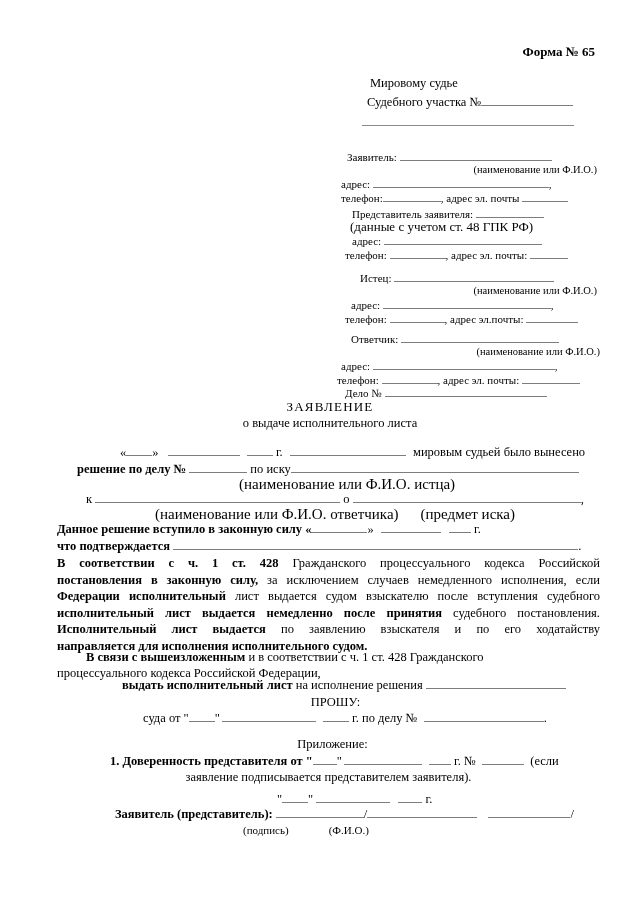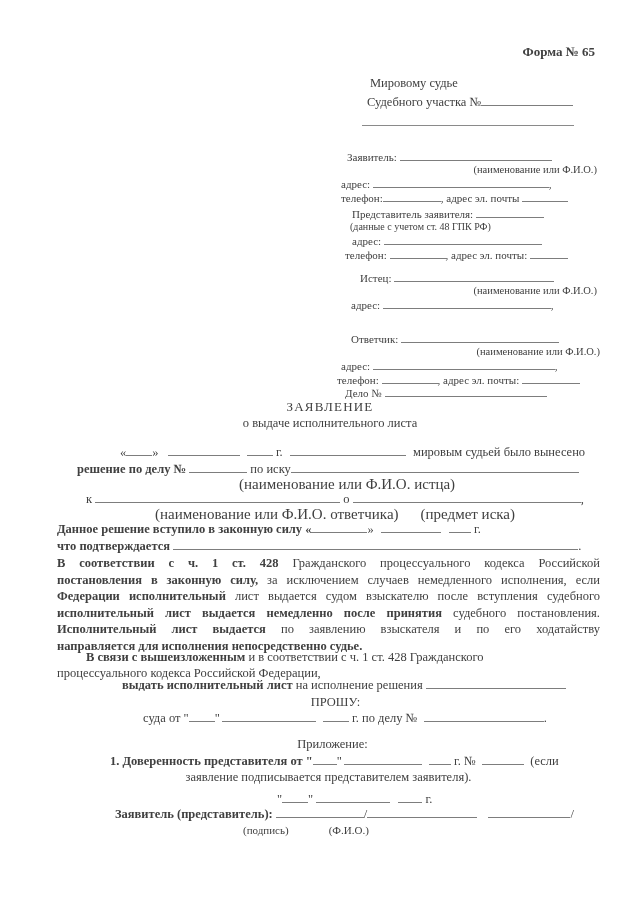--- a/index.html
+++ b/index.html
@@ -1,28 +1,28 @@
 <!DOCTYPE html>
 <html><head>
 <meta charset="utf-8">
 <style>
   html,body{margin:0;padding:0;background:#ffffff;}
   .page{position:relative;width:640px;height:905px;background:#fff;overflow:hidden;
-        font-family:"Liberation Serif","DejaVu Serif",serif;color:#404040;font-size:12.5px;}
+        font-family:"Liberation Serif","DejaVu Serif",serif;color:#000000;font-size:12.5px;}
   .b{font-weight:bold;}
   .bl{display:inline-block;height:11px;border-bottom:1px solid #7d7d7d;vertical-align:baseline;}
   .row{white-space:nowrap;line-height:17px;height:17px;}
   
   .form-number{position:absolute;top:44px;right:45px;font-weight:bold;font-size:13px;}
   .court{position:absolute;left:360px;top:74px;width:218px;line-height:19px;}
   .court-underline{margin-top:13px;margin-left:2px;width:212px;border-bottom:1px solid #8a8a8a;height:0;}
   .party{position:absolute;font-size:11px;line-height:13.5px;}
   .party .prow{white-space:nowrap;height:13.5px;}
   .pcap{font-size:10.5px;text-align:right;height:13.5px;}
-  .pnote{font-size:10px;height:13.5px;}
+  .pnote{font-size:13px;height:13.5px;}
   
   .title{position:absolute;top:398px;left:0;width:640px;text-align:center;padding-left:20px;box-sizing:border-box;}
   .title .t1{font-size:13px;letter-spacing:1.2px;line-height:17px;}
   .title .t2{font-size:12.5px;line-height:17px;}
   
   .main{position:absolute;left:57px;top:444px;width:543px;}
   .caprow{font-size:15px;line-height:13px;height:13px;white-space:nowrap;}
   .jl{text-align:justify;text-align-last:justify;line-height:16.5px;height:16.5px;white-space:normal;}
   .jl-last{text-align:left;text-align-last:left;line-height:16.5px;height:16.5px;}
   .closing{margin-top:-5px;}
@@ -63,20 +63,21 @@
     <div class="prow" style="padding-left:7px"><span>Представитель заявителя:</span> <span class="bl" style="width:68px"></span></div>
     <div class="pnote" style="padding-left:5px">(данные с учетом ст. 48 ГПК РФ)</div>
     <div class="prow" style="padding-left:7px"><span>адрес:</span> <span class="bl" style="width:158px"></span></div>
     <div class="prow"><span>телефон:</span> <span class="bl" style="width:56px"></span><span>, адрес эл. почты:</span> <span class="bl" style="width:38px"></span></div>
   </div>
 
   <div class="party" style="left:345px;top:270px;width:252px">
     <div class="prow" style="padding-left:15px"><span>Истец:</span> <span class="bl" style="width:160px"></span></div>
     <div class="pcap">(наименование или Ф.И.О.)</div>
     <div class="prow" style="padding-left:6px"><span>адрес:</span> <span class="bl" style="width:168px"></span><span>,</span></div>
+    <div class="prow"><span>телефон:</span> <span class="bl" style="width:55px"></span><span>, адрес эл.почты:</span> <span class="bl" style="width:52px"></span></div>
   </div>
 
   <div class="party" style="left:337px;top:331px;width:263px">
     <div class="prow" style="padding-left:14px"><span>Ответчик:</span> <span class="bl" style="width:158px"></span></div>
     <div class="pcap">(наименование или Ф.И.О.)</div>
     <div class="prow" style="padding-left:4px"><span>адрес:</span> <span class="bl" style="width:182px"></span><span>,</span></div>
     <div class="prow"><span>телефон:</span> <span class="bl" style="width:56px"></span><span>, адрес эл. почты:</span> <span class="bl" style="width:58px"></span></div>
     <div class="prow" style="padding-left:8px"><span>Дело №</span> <span class="bl" style="width:162px"></span></div>
   </div>
 
@@ -92,21 +93,21 @@
     <div class="row"><span style="margin-left:29px">к</span> <span class="bl" style="width:245px"></span> <span>о</span> <span class="bl" style="width:228px"></span><span>,</span></div>
     <div class="caprow"><span style="margin-left:98px">(наименование или Ф.И.О. ответчика)</span><span style="margin-left:22px">(предмет иска)</span></div>
     <div class="row"><span class="b">Данное решение вступило в законную силу «</span><span class="bl" style="width:56px"></span><span>»</span> <span class="bl" style="width:60px;margin-left:4px"></span> <span class="bl" style="width:22px;margin-left:5px"></span> <span>г.</span></div>
     <div class="row"><span class="b">что подтверждается</span> <span class="bl" style="width:405px"></span><span>.</span></div>
 
     <div class="jl"><span class="b">В  соответствии  с  ч.  1  ст. 428</span><span> Гражданского процессуального кодекса Российской</span></div>
     <div class="jl"><span class="b">постановления в законную силу,</span><span> за исключением случаев немедленного исполнения, если</span></div>
     <div class="jl"><span class="b">Федерации  исполнительный</span><span> лист выдается судом взыскателю после вступления судебного</span></div>
     <div class="jl"><span class="b">исполнительный лист выдается немедленно после принятия</span><span> судебного постановления.</span></div>
     <div class="jl"><span class="b">Исполнительный  лист  выдается</span><span> по заявлению взыскателя и по его ходатайству</span></div>
-    <div class="jl-last"><span class="b">направляется для исполнения непосредственно судье.</span><span></span></div>
+    <div class="jl-last"><span class="b">направляется для исполнения исполнительного судом.</span><span></span></div>
 
     <div class="closing">
       <div class="row" style="padding-left:29px"><span class="b">В  связи  с вышеизложенным</span><span> и в соответствии с ч. 1 ст. 428 Гражданского</span></div>
       <div class="row">процессуального кодекса Российской Федерации,</div>
     </div>
   </div>
 
   <div class="request">
     <div class="row"><span class="b" style="margin-left:65px">выдать  исполнительный  лист</span><span> на исполнение решения</span> <span class="bl" style="width:140px"></span></div>
     <div class="row head">ПРОШУ:</div>

